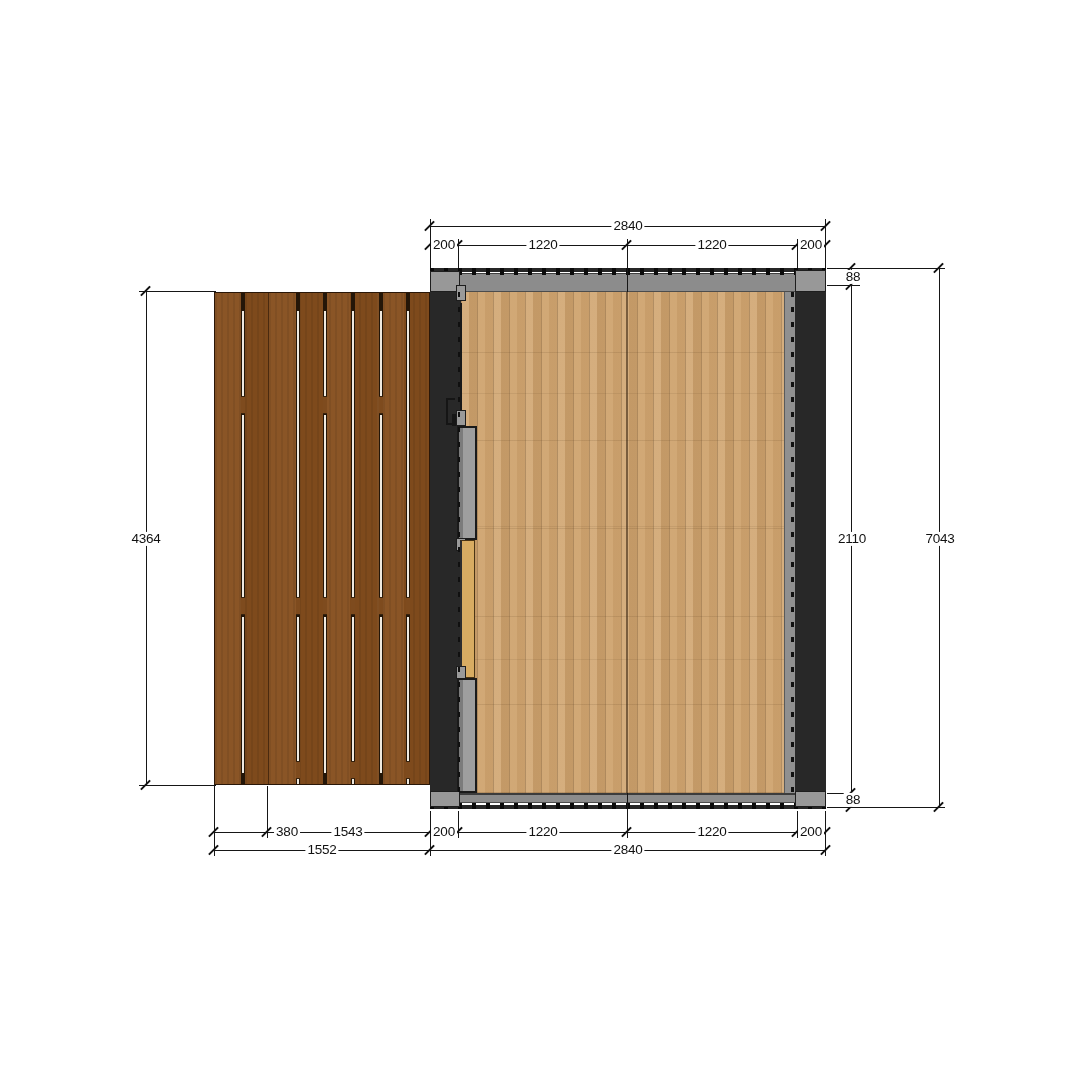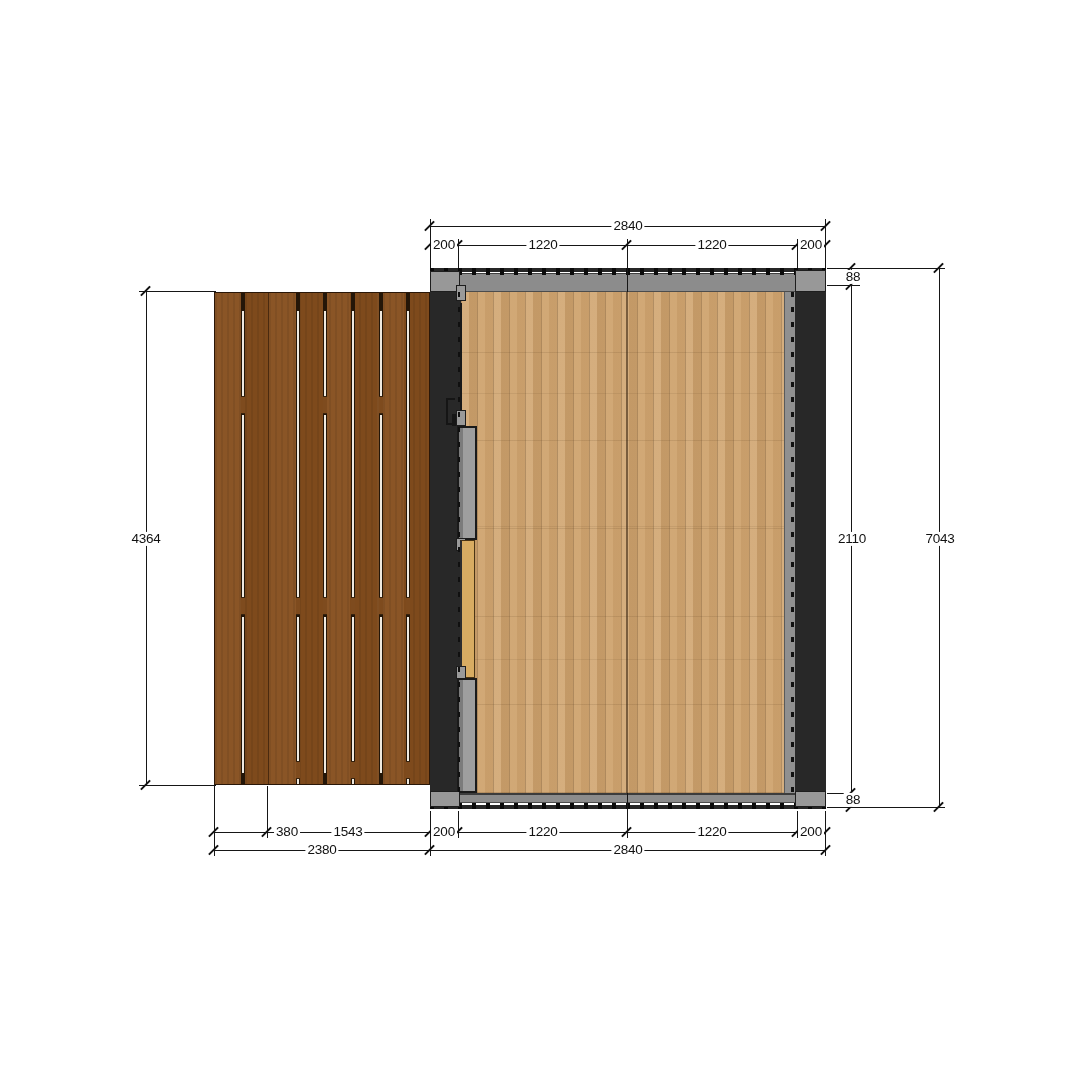--- a/index.html
+++ b/index.html
@@ -196,21 +196,21 @@
   <div class="tk" style="left:826px;top:832px;"></div>
   <div class="tk" style="left:214px;top:850px;"></div>
   <div class="tk" style="left:430px;top:850px;"></div>
   <div class="tk" style="left:826px;top:850px;"></div>
   <div class="lbl" style="left:240px;top:832px;margin-left:47px;">380</div>
   <div class="lbl" style="left:348px;top:832px;">1543</div>
   <div class="lbl" style="left:444px;top:832px;">200</div>
   <div class="lbl" style="left:543px;top:832px;">1220</div>
   <div class="lbl" style="left:712px;top:832px;">1220</div>
   <div class="lbl" style="left:811px;top:832px;">200</div>
-  <div class="lbl" style="left:322px;top:850px;">2380</div>
+  <div class="lbl" style="left:322px;top:850px;">1552</div>
   <div class="lbl" style="left:628px;top:850px;">2840</div>
 
   <div class="vl" style="left:146px;top:291px;height:494px;"></div>
   <div class="hl" style="left:139px;top:291px;width:77px;"></div>
   <div class="hl" style="left:139px;top:785px;width:77px;"></div>
   <div class="tk" style="left:146px;top:291px;"></div>
   <div class="tk" style="left:146px;top:785px;"></div>
   <div class="lbl" style="left:146px;top:539px;">4364</div>
 
   <div class="vl" style="left:851px;top:268px;height:539px;"></div>

